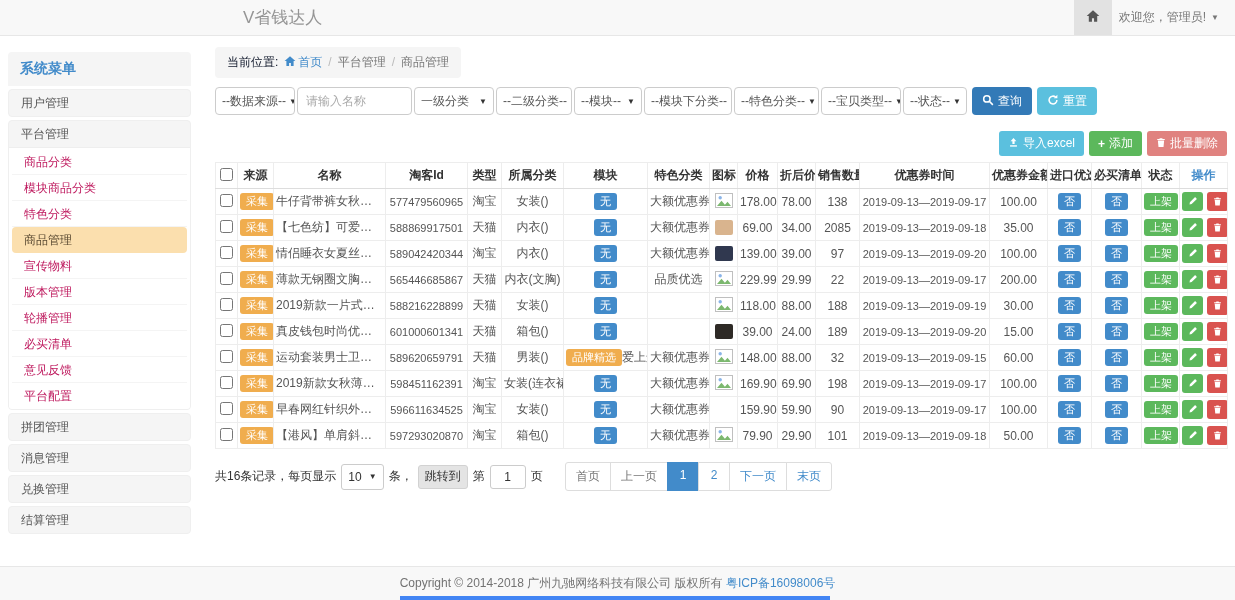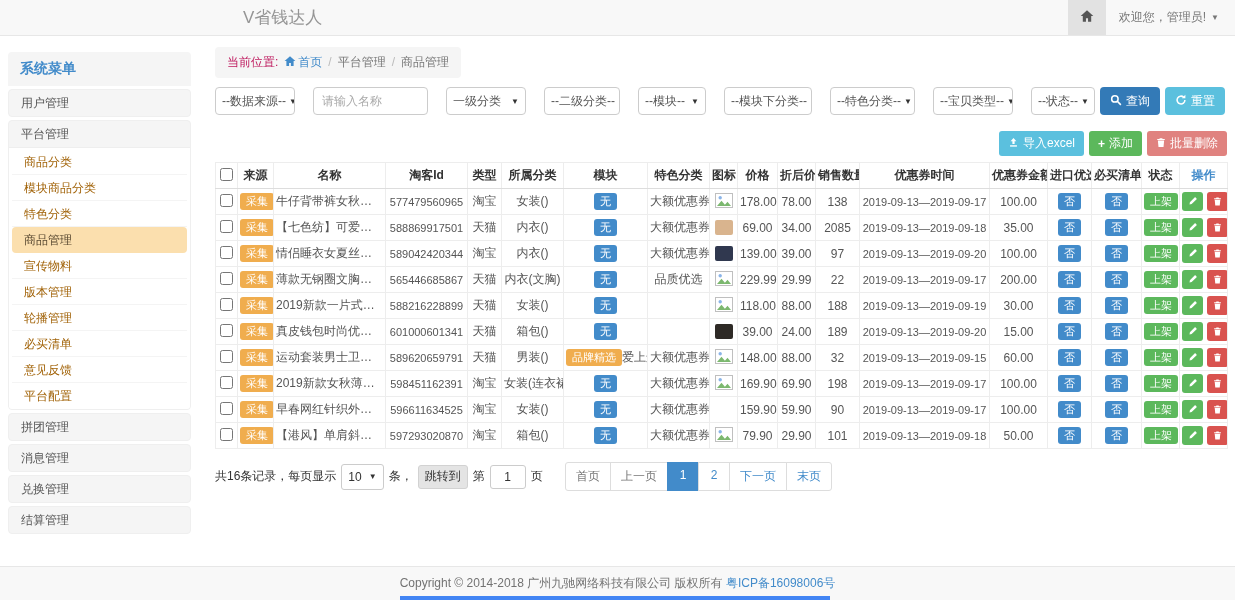--- a/index.html
+++ b/index.html
@@ -4,43 +4,43 @@
 <style>
   *{box-sizing:border-box;margin:0;padding:0}
   html,body{width:1235px;height:600px;overflow:hidden}
   body{font-family:"Liberation Sans","DejaVu Sans",sans-serif;font-size:12px;color:#555;background:#fff;position:relative}
 
   
   .topbar{height:36px;background:#f8f8f8;border-bottom:1px solid #e7e7e7;position:relative}
   .brand{position:absolute;left:243px;top:0;line-height:36px;font-size:17px;color:#959595}
   .top-right{position:absolute;right:0;top:0;height:35px;display:flex;align-items:center}
   .home-btn{width:38px;height:35px;background:#e2e2e2;display:flex;align-items:center;justify-content:center;cursor:pointer}
-  .welcome{padding:0 16px 0 13px;color:#777;display:flex;align-items:center;cursor:pointer}
+  .welcome{padding:0 16px 0 7px;color:#777;display:flex;align-items:center;cursor:pointer}
   .caret{font-size:8px;color:#777;margin-left:5px}
 
   
   .sidebar{position:absolute;left:8px;top:52px;width:183px;z-index:1}
   .sb-title{background:#f5f5f5;padding:8px 12px;color:#428bca;font-weight:bold;font-size:14px;border-radius:4px 4px 0 0;margin-bottom:3px}
   .sb-panel{margin-bottom:3px;border-radius:4px;overflow:hidden;background:#f5f5f5;border:1px solid #efefef}
   .sb-head{padding:6px 12px;color:#555;cursor:pointer;line-height:14px}
   .sb-sub{background:#fff;border-top:1px solid #eee;padding:1px 2px}
-  .sb-link{padding:6px 10px 5px 12px;color:#a16207;border-bottom:1px solid #f4f4f4;cursor:pointer;line-height:14px;margin:0 1px}
+  .sb-link{padding:6px 10px 5px 12px;color:#be185d;border-bottom:1px solid #f4f4f4;cursor:pointer;line-height:14px;margin:0 1px}
   .sb-link:last-child{border-bottom:none}
   .sb-link.active{background:#fbdfae;border-radius:4px;color:#5a4a32;border-bottom-color:transparent}
 
   
   .main{position:absolute;left:215px;top:47px;width:1012px}
   .breadcrumb{display:inline-block;background:#f5f5f5;border-radius:4px;padding:7px 12px;color:#777}
-  .breadcrumb .loc{color:#be185d}
+  .breadcrumb .loc{color:#0f172a}
   .breadcrumb .crumb-home{color:#428bca;cursor:pointer}
   .breadcrumb .sep{margin:0 6px;color:#bbb}
   .bc-home-icon{display:inline-block;vertical-align:-1px;margin:0 2px 0 6px}
 
   .filter-row{display:flex;gap:5px;margin-top:9px;align-items:center}
-  #filter-selects{display:flex;gap:18px;align-items:center}
+  #filter-selects{display:flex;gap:2px;align-items:center}
   #filter-selects>*:nth-child(1){width:80px}
   #filter-selects>*:nth-child(2){width:115px}
   #filter-selects>*:nth-child(3){width:80px}
   #filter-selects>*:nth-child(4){width:76px}
   #filter-selects>*:nth-child(5){width:68px}
   #filter-selects>*:nth-child(6){width:88px}
   #filter-selects>*:nth-child(7){width:85px}
   #filter-selects>*:nth-child(8){width:80px}
   #filter-selects>*:nth-child(9){width:64px}
   .fsel{height:28px;border:1px solid #ccc;border-radius:4px;background:#fff;display:flex;align-items:center;justify-content:space-between;padding:0 6px;color:#555;cursor:pointer;white-space:nowrap;overflow:hidden}

